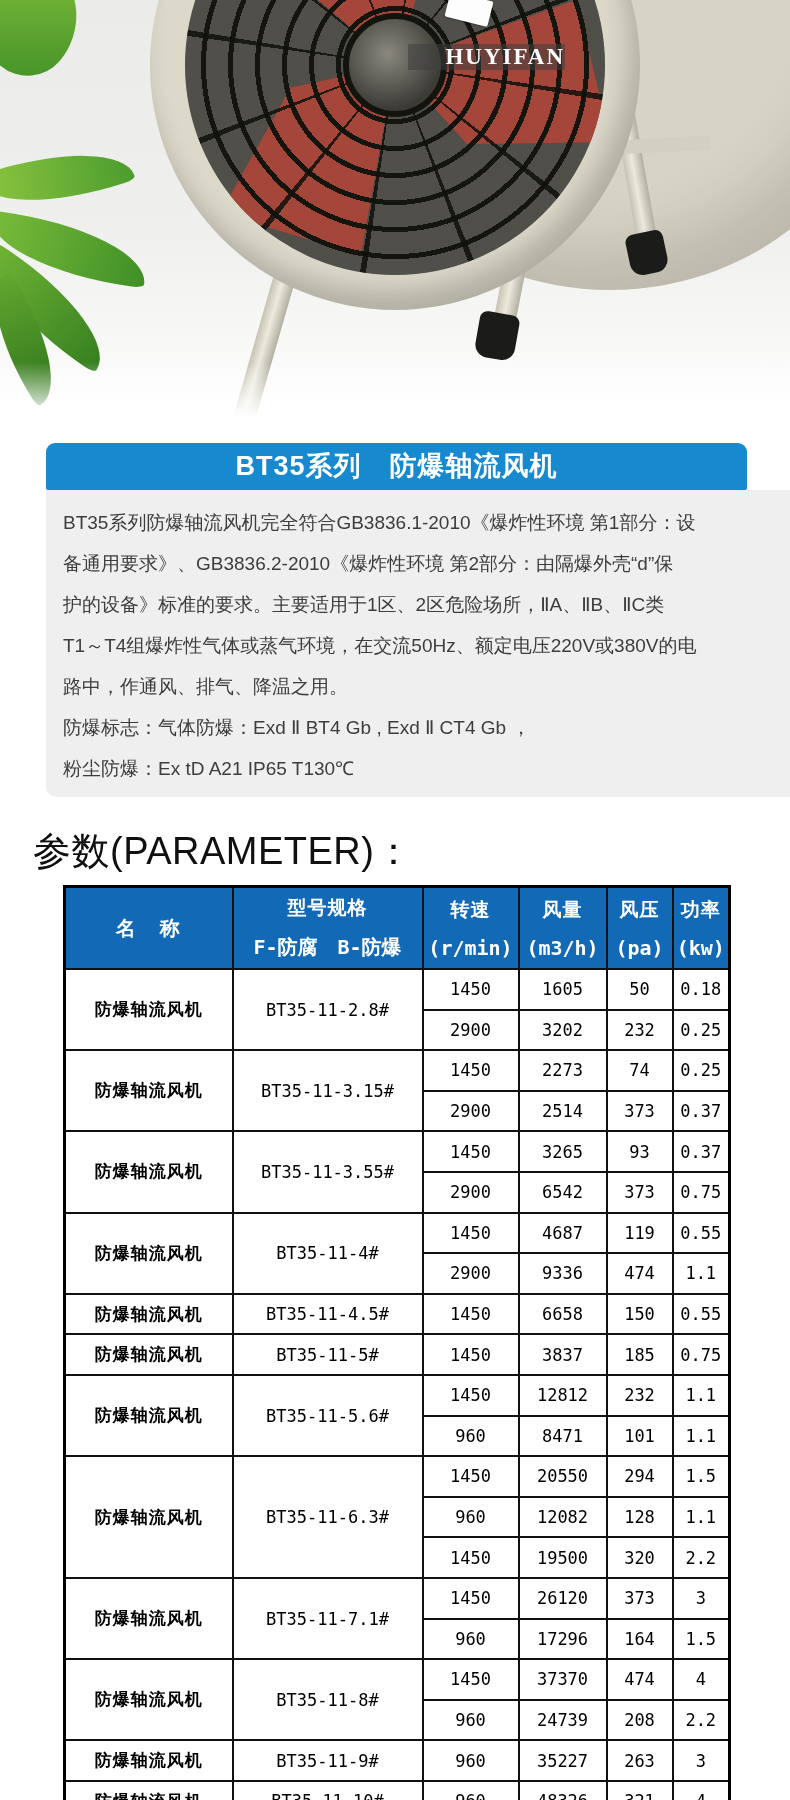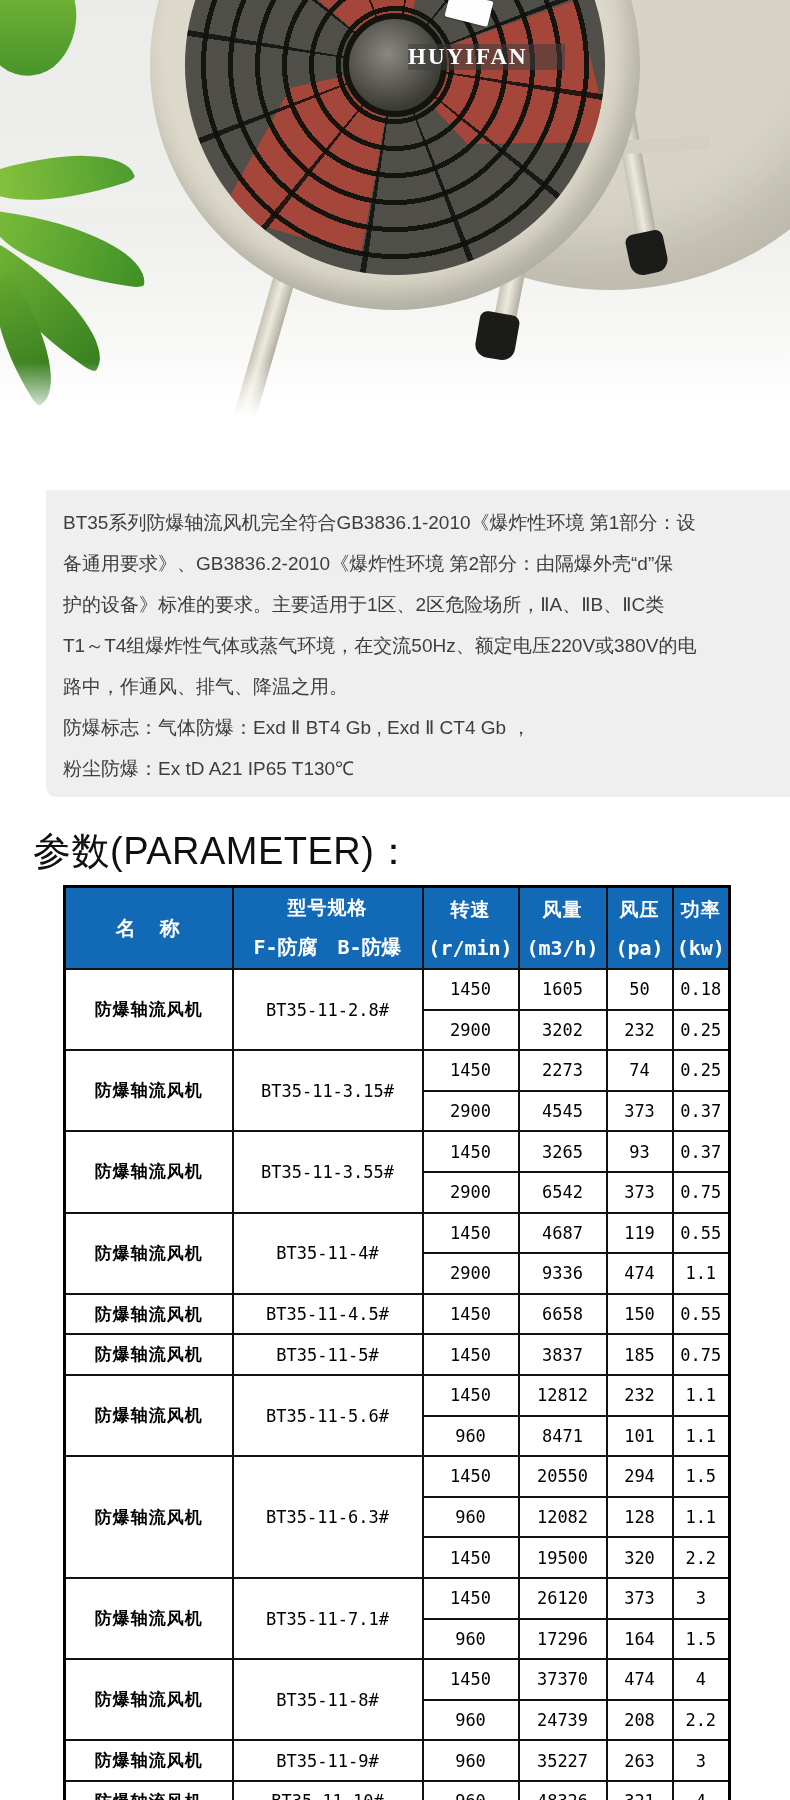--- a/index.html
+++ b/index.html
@@ -37,21 +37,21 @@
   .fan-rings{position:absolute;inset:0;border-radius:50%;
          background:repeating-radial-gradient(circle at 50% 50%,#15150f 0 5px,rgba(95,93,84,.28) 5px 27px);}
   .fan-spokes{position:absolute;inset:0;border-radius:50%;
          background:repeating-conic-gradient(from 8deg,rgba(15,15,12,.85) 0deg 1.6deg,rgba(0,0,0,0) 1.6deg 30deg);}
   .fan-hub{position:absolute;left:50%;top:50%;transform:translate(-50%,-50%);width:92px;height:92px;
          border-radius:50%;background:radial-gradient(circle at 42% 38%,#8a887f,#3c3b36 70%);
          border:6px solid #14140f;}
   .label-tag{position:absolute;left:447px;top:-4px;width:44px;height:26px;background:#fdfdfd;
          transform:rotate(14deg);border-radius:2px;box-shadow:0 1px 2px rgba(0,0,0,.25);}
   .brand-band{position:absolute;left:408px;top:44px;width:157px;height:26px;
-         background:rgba(62,62,62,.55);color:#fff;text-align:left;line-height:26px;
+         background:rgba(62,62,62,.55);color:#fff;text-align:right;line-height:26px;
          font-family:"Liberation Serif",serif;font-weight:bold;font-size:23px;letter-spacing:2px;}
   .leaf{position:absolute;left:-15px;top:120px;width:200px;height:250px;}
   .leaflet{position:absolute;transform-origin:0 50%;border-radius:2% 100% 8% 100%;
          background:linear-gradient(100deg,#8dc63f,#4c9c2f);}
   .leaflet.l1{left:0;top:55px;width:150px;height:52px;transform:rotate(-18deg);}
   .leaflet.l2{left:2px;top:90px;width:162px;height:56px;transform:rotate(8deg);background:linear-gradient(100deg,#7bbd3a,#3f8f27);}
   .leaflet.l3{left:0;top:120px;width:150px;height:54px;transform:rotate(34deg);background:linear-gradient(100deg,#6fb335,#357f20);}
   .leaflet.l4{left:4px;top:140px;width:130px;height:48px;transform:rotate(58deg);background:linear-gradient(100deg,#63a82f,#2e731b);}
   .leaf-corner{position:absolute;left:-30px;top:-42px;width:112px;height:112px;
          border-radius:0 100% 60% 100%;transform:rotate(40deg);
@@ -109,20 +109,23 @@
     <div class="brand-band">HUYIFAN</div>
     <div class="leaf">
       <div class="leaflet l1"></div>
       <div class="leaflet l2"></div>
       <div class="leaflet l3"></div>
       <div class="leaflet l4"></div>
     </div>
     <div class="leaf-corner"></div>
   </div>
 
+  <div class="banner">
+    <span>BT35系列　防爆轴流风机</span>
+  </div>
 
   <div class="desc">
     <div class="line">BT35系列防爆轴流风机完全符合GB3836.1-2010《爆炸性环境 第1部分：设</div>
     <div class="line">备通用要求》、GB3836.2-2010《爆炸性环境 第2部分：由隔爆外壳“d”保</div>
     <div class="line">护的设备》标准的要求。主要适用于1区、2区危险场所，ⅡA、ⅡB、ⅡC类</div>
     <div class="line">T1～T4组爆炸性气体或蒸气环境，在交流50Hz、额定电压220V或380V的电</div>
     <div class="line">路中，作通风、排气、降温之用。</div>
     <div class="line">防爆标志：气体防爆：Exd Ⅱ BT4 Gb , Exd Ⅱ CT4 Gb ，</div>
     <div class="line">粉尘防爆：Ex tD A21 IP65 T130℃</div>
   </div>
@@ -183,21 +186,21 @@
         <tr>
           <td class="name" rowspan="2">防爆轴流风机</td>
           <td class="model" rowspan="2">BT35-11-3.15#</td>
           <td class="num">1450</td>
           <td class="num">2273</td>
           <td class="num">74</td>
           <td class="num">0.25</td>
         </tr>
         <tr>
           <td class="num">2900</td>
-          <td class="num">4545</td>
+          <td class="num">2514</td>
           <td class="num">373</td>
           <td class="num">0.37</td>
         </tr>
         <tr>
           <td class="name" rowspan="2">防爆轴流风机</td>
           <td class="model" rowspan="2">BT35-11-3.55#</td>
           <td class="num">1450</td>
           <td class="num">3265</td>
           <td class="num">93</td>
           <td class="num">0.37</td>

